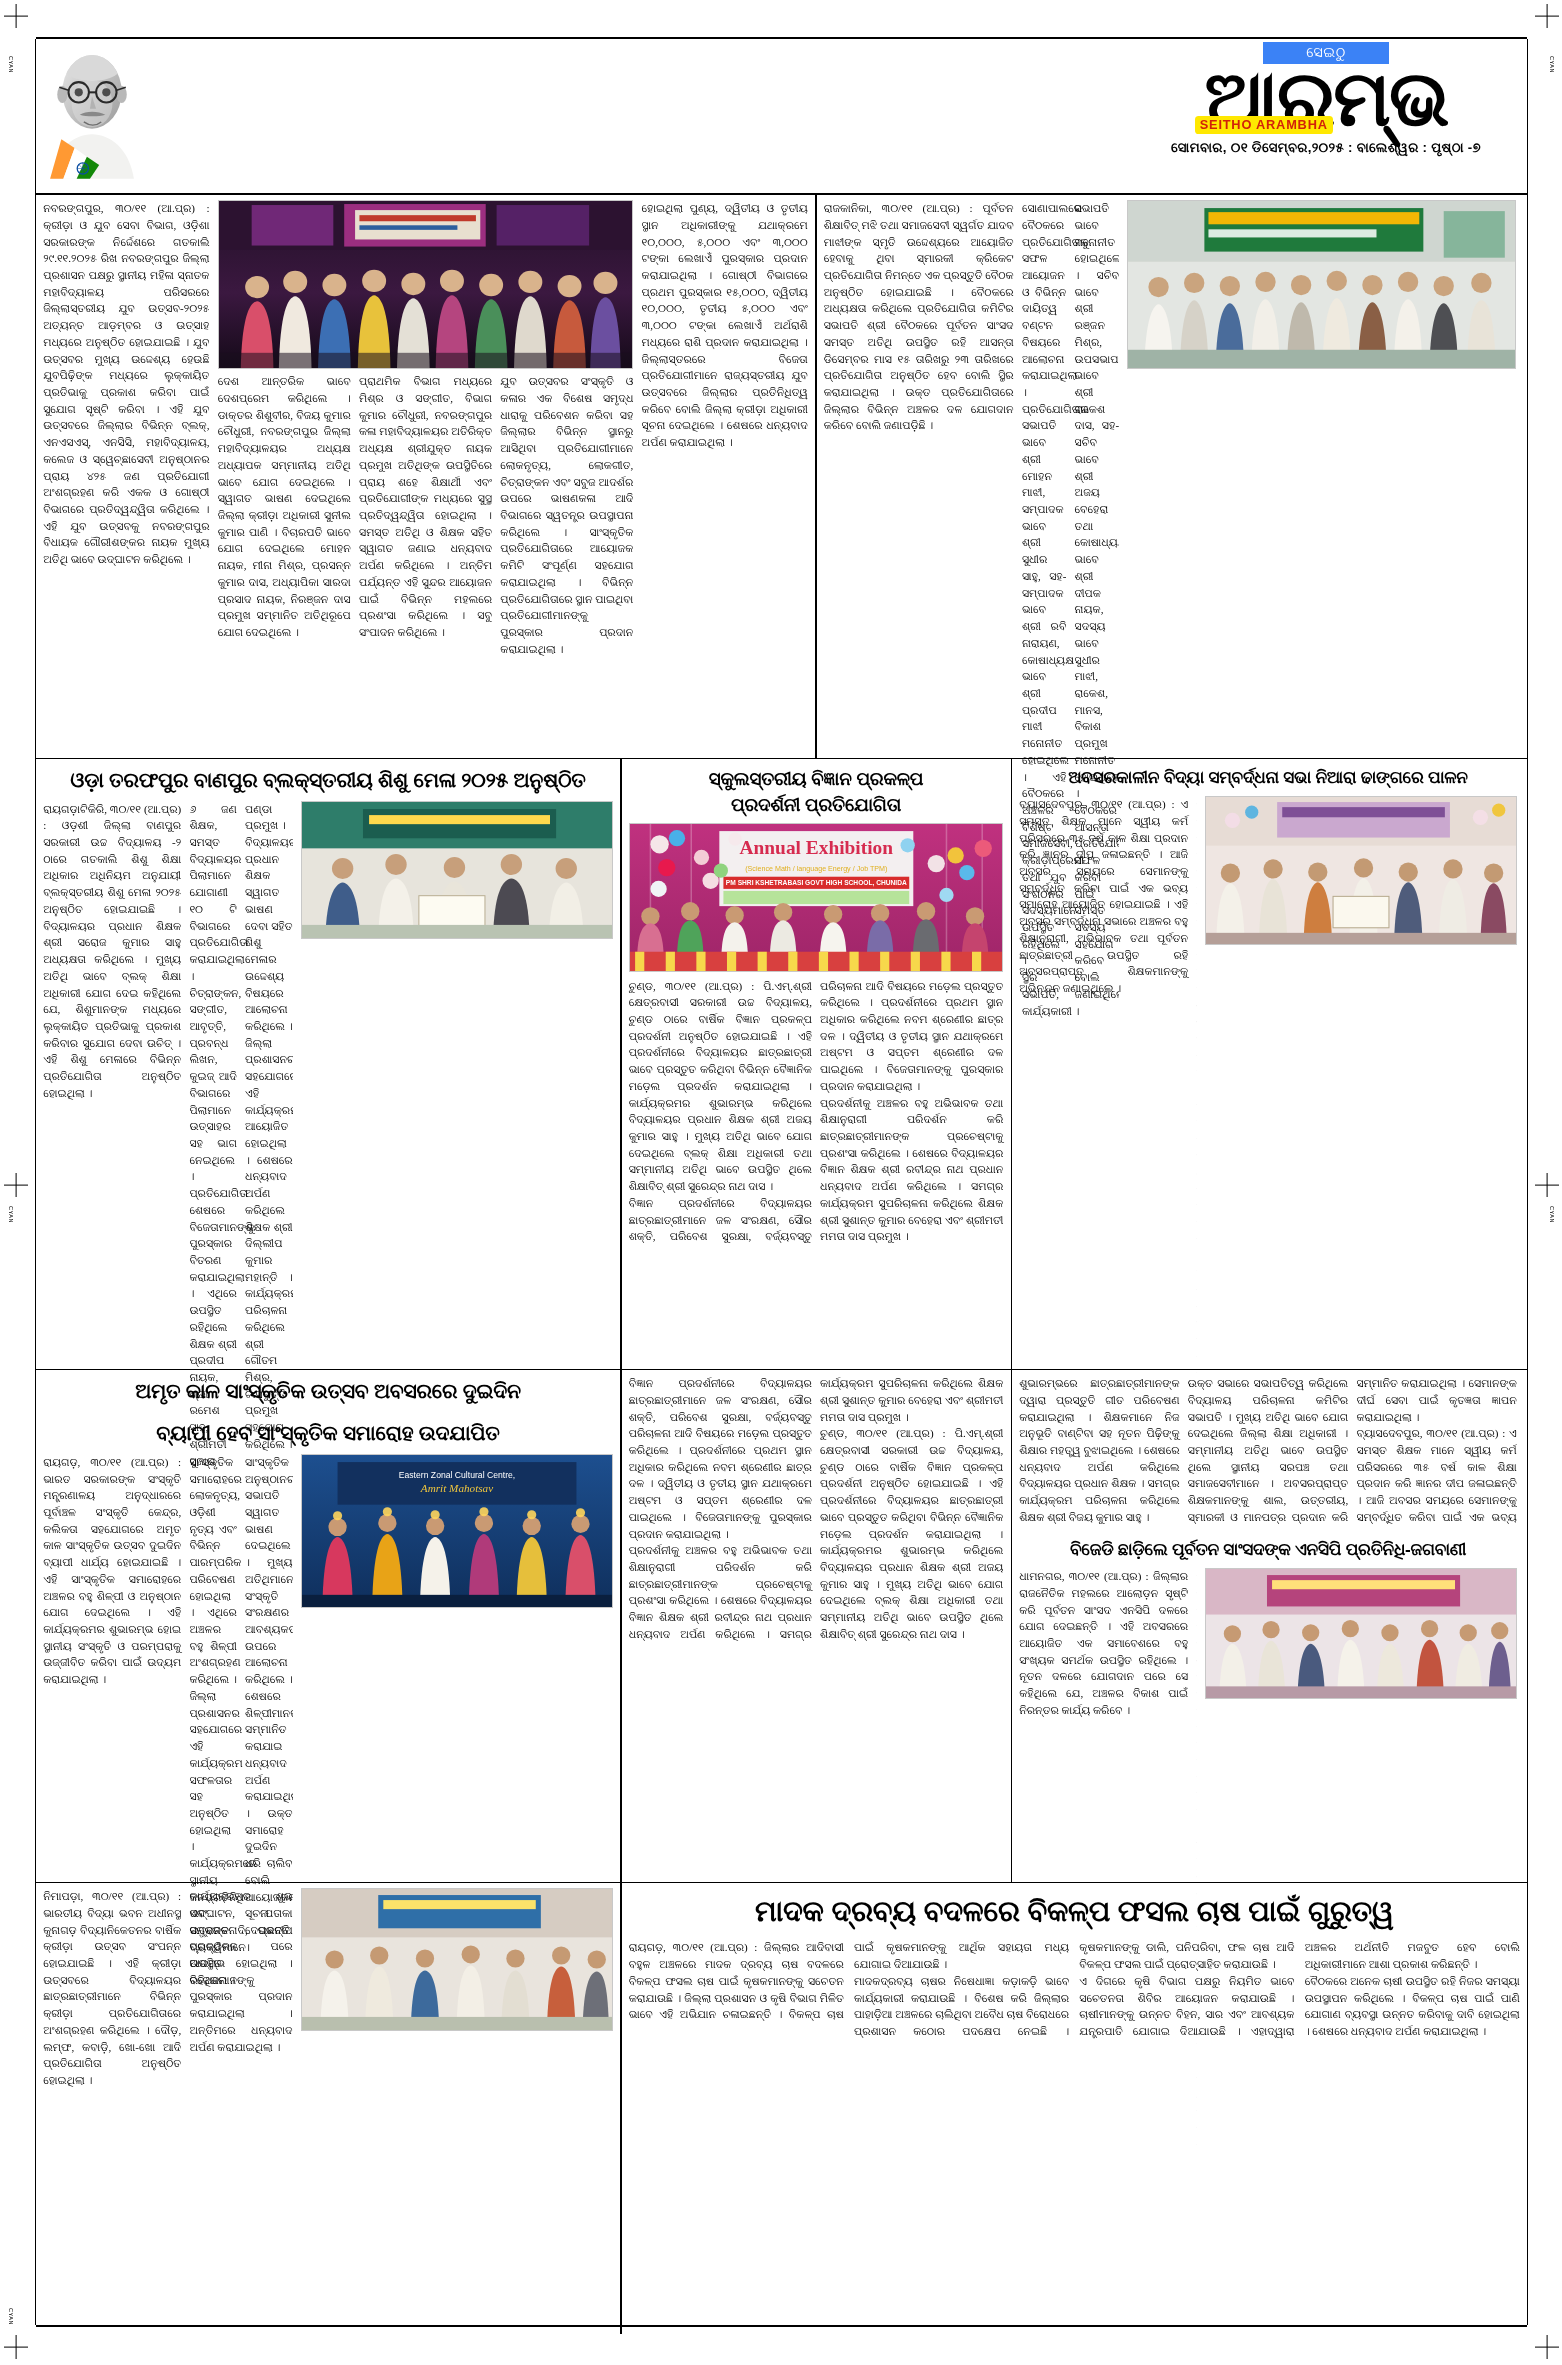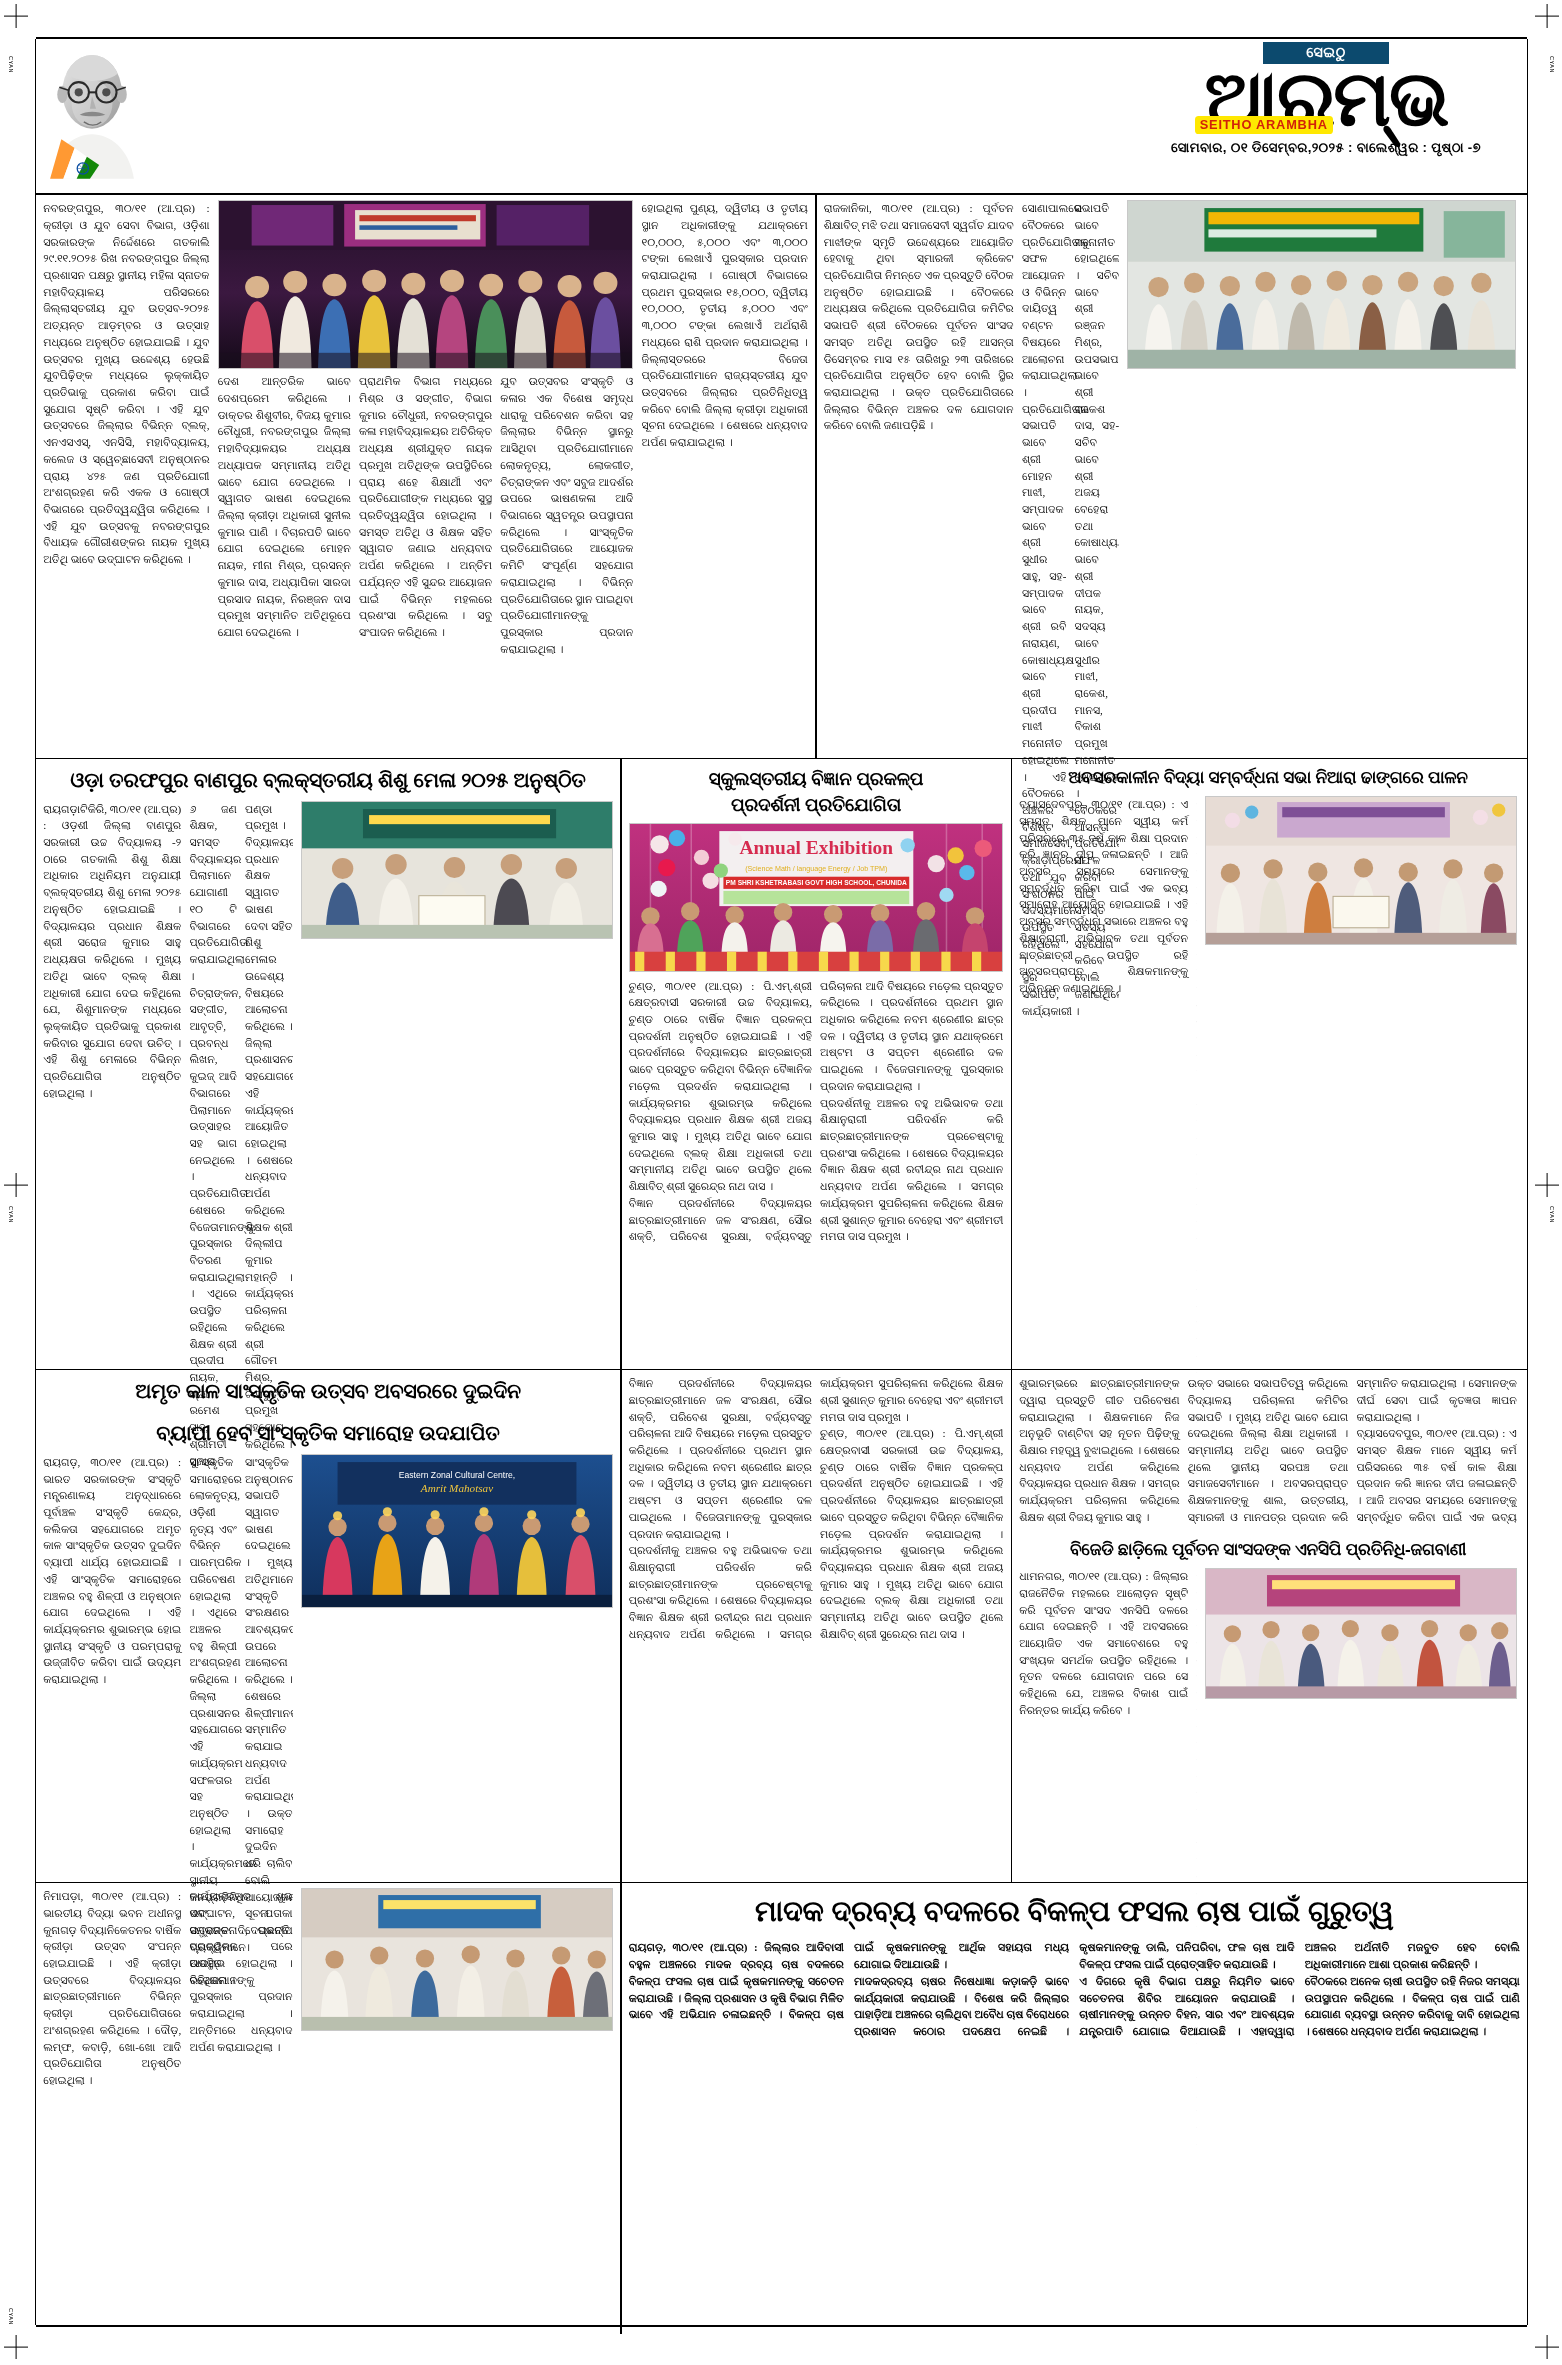--- a/index.html
+++ b/index.html
@@ -47,22 +47,22 @@
   .quote{
     font-family:"Liberation Sans","DejaVu Sans",sans-serif;
     font-weight:bold;font-size:18px;line-height:1.65;
     margin-top:45px;
     letter-spacing:0.3px;
   }
   .mh-right{
     margin-left:auto;text-align:center;padding-right:46px;padding-top:3.1px;
   }
   .seitho-bar{
-    background:#0c4a6e;color:#fff;display:inline-block;
-    padding:2px 43px 3.1px;font-size:14.3px;font-weight:bold;
+    background:#3b82f6;color:#fff;display:inline-block;
+    padding:2px 43px 3.1px;font-size:14.3px;font-weight:normal;
     font-family:"Liberation Sans","DejaVu Sans",sans-serif;letter-spacing:0.5px;
     line-height:1.15;
   }
   .logo-wrap{position:relative;margin-top:-2px;}
   .logo-main{
     font-family:"Liberation Sans","DejaVu Sans",sans-serif;
     font-weight:bold;font-size:77px;line-height:.95;letter-spacing:-2px;
     -webkit-text-stroke:0;
     margin:0;padding:0 5.1px;
   }
@@ -655,21 +655,21 @@
         <div class="body-txt" style="overflow:hidden;">
           <p>କାର୍ଯ୍ୟକ୍ରମର ଶୁଭ ଉଦ୍‌ଘାଟନ, ପତାକା ଉତ୍ତୋଳନାଦି, ପ୍ରଦୀପ ପ୍ରଜ୍ୱଳନ ପରେ ଆରମ୍ଭ ହୋଇଥିଲା । ବିଜେତାମାନଙ୍କୁ ପୁରସ୍କାର ପ୍ରଦାନ କରାଯାଇଥିଲା । ଅନ୍ତିମରେ ଧନ୍ୟବାଦ ଅର୍ପଣ କରାଯାଇଥିଲା ।</p>
         </div>
       </div>
     </section>
 
     <div class="vrule"></div>
 
     <section class="sec" style="flex:1;">
       <h2 class="hl xl">ମାଦକ ଦ୍ରବ୍ୟ ବଦଳରେ ବିକଳ୍ପ ଫସଲ ଚାଷ ପାଇଁ ଗୁରୁତ୍ୱ</h2>
-      <div class="body-txt" style="column-count:4;column-gap:10.2px;font-weight:bold;">
+      <div class="body-txt" style="column-count:4;column-gap:10.2px;">
         <p>ରାୟଗଡ଼, ୩୦/୧୧ (ଆ.ପ୍ର) : ଜିଲ୍ଲାର ଆଦିବାସୀ ବହୁଳ ଅଞ୍ଚଳରେ ମାଦକ ଦ୍ରବ୍ୟ ଚାଷ ବଦଳରେ ବିକଳ୍ପ ଫସଲ ଚାଷ ପାଇଁ କୃଷକମାନଙ୍କୁ ସଚେତନ କରାଯାଉଛି । ଜିଲ୍ଲା ପ୍ରଶାସନ ଓ କୃଷି ବିଭାଗ ମିଳିତ ଭାବେ ଏହି ଅଭିଯାନ ଚଳାଇଛନ୍ତି । ବିକଳ୍ପ ଚାଷ ପାଇଁ କୃଷକମାନଙ୍କୁ ଆର୍ଥିକ ସହାୟତା ମଧ୍ୟ ଯୋଗାଇ ଦିଆଯାଉଛି ।</p>
         <p>ମାଦକଦ୍ରବ୍ୟ ଚାଷର ନିଷେଧାଜ୍ଞା କଡ଼ାକଡ଼ି ଭାବେ କାର୍ଯ୍ୟକାରୀ କରାଯାଉଛି । ବିଶେଷ କରି ଜିଲ୍ଲାର ପାହାଡ଼ିଆ ଅଞ୍ଚଳରେ ଚାଲିଥିବା ଅବୈଧ ଚାଷ ବିରୋଧରେ ପ୍ରଶାସନ କଠୋର ପଦକ୍ଷେପ ନେଇଛି । କୃଷକମାନଙ୍କୁ ଡାଲି, ପନିପରିବା, ଫଳ ଚାଷ ଆଦି ବିକଳ୍ପ ଫସଲ ପାଇଁ ପ୍ରୋତ୍ସାହିତ କରାଯାଉଛି ।</p>
         <p>ଏ ଦିଗରେ କୃଷି ବିଭାଗ ପକ୍ଷରୁ ନିୟମିତ ଭାବେ ସଚେତନତା ଶିବିର ଆୟୋଜନ କରାଯାଉଛି । ଚାଷୀମାନଙ୍କୁ ଉନ୍ନତ ବିହନ, ସାର ଏବଂ ଆବଶ୍ୟକ ଯନ୍ତ୍ରପାତି ଯୋଗାଇ ଦିଆଯାଉଛି । ଏହାଦ୍ୱାରା ଅଞ୍ଚଳର ଅର୍ଥନୀତି ମଜବୁତ ହେବ ବୋଲି ଅଧିକାରୀମାନେ ଆଶା ପ୍ରକାଶ କରିଛନ୍ତି ।</p>
         <p>ବୈଠକରେ ଅନେକ ଚାଷୀ ଉପସ୍ଥିତ ରହି ନିଜର ସମସ୍ୟା ଉପସ୍ଥାପନ କରିଥିଲେ । ବିକଳ୍ପ ଚାଷ ପାଇଁ ପାଣି ଯୋଗାଣ ବ୍ୟବସ୍ଥା ଉନ୍ନତ କରିବାକୁ ଦାବି ହୋଇଥିଲା । ଶେଷରେ ଧନ୍ୟବାଦ ଅର୍ପଣ କରାଯାଇଥିଲା ।</p>
       </div>
     </section>
   </div>
 
 </div>
 

